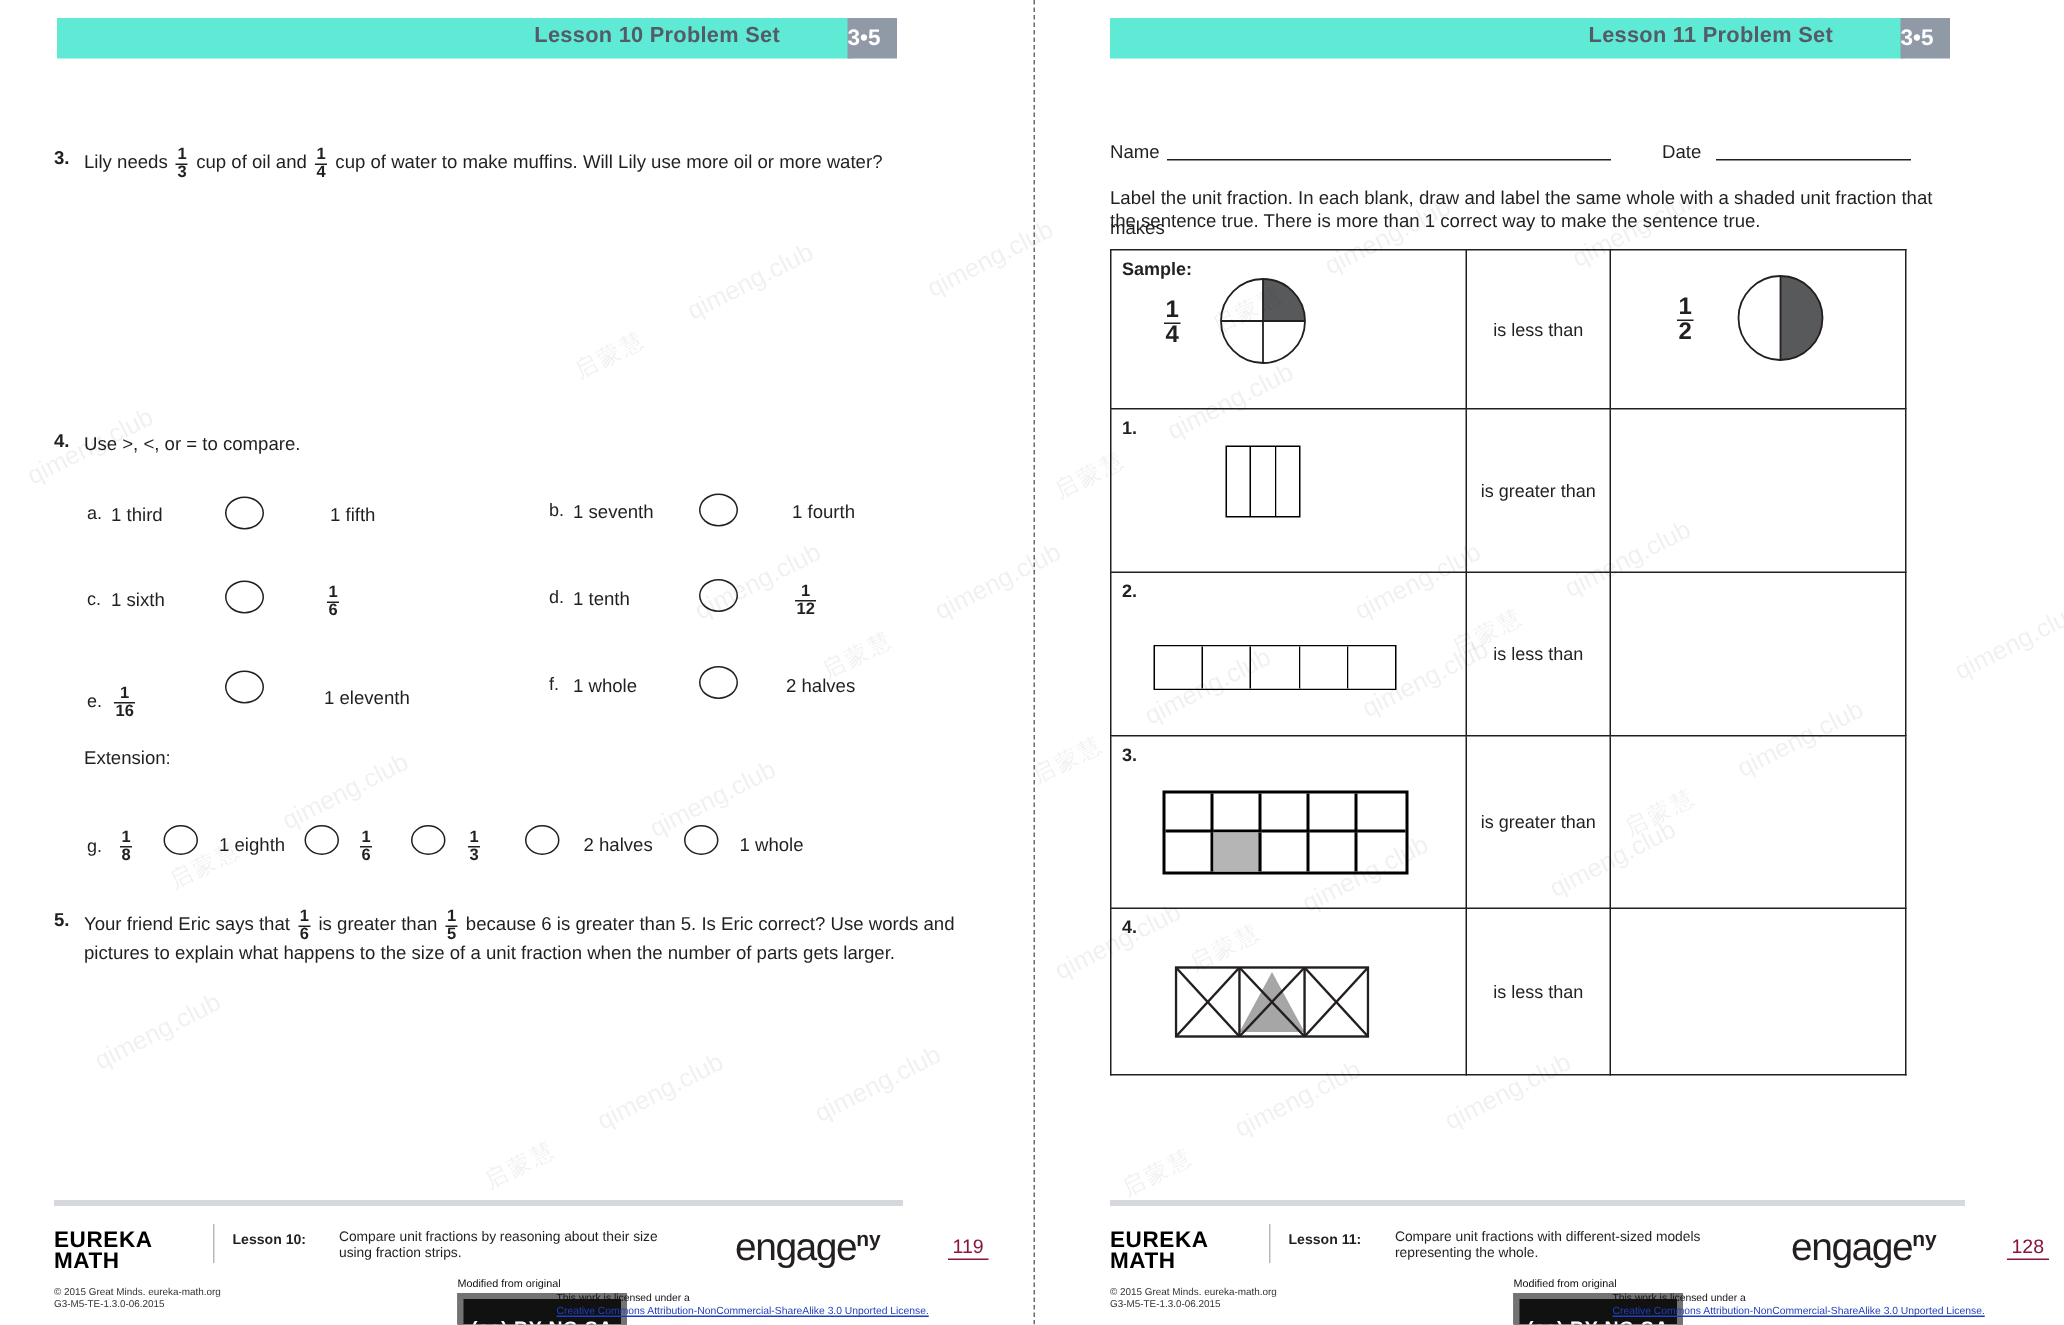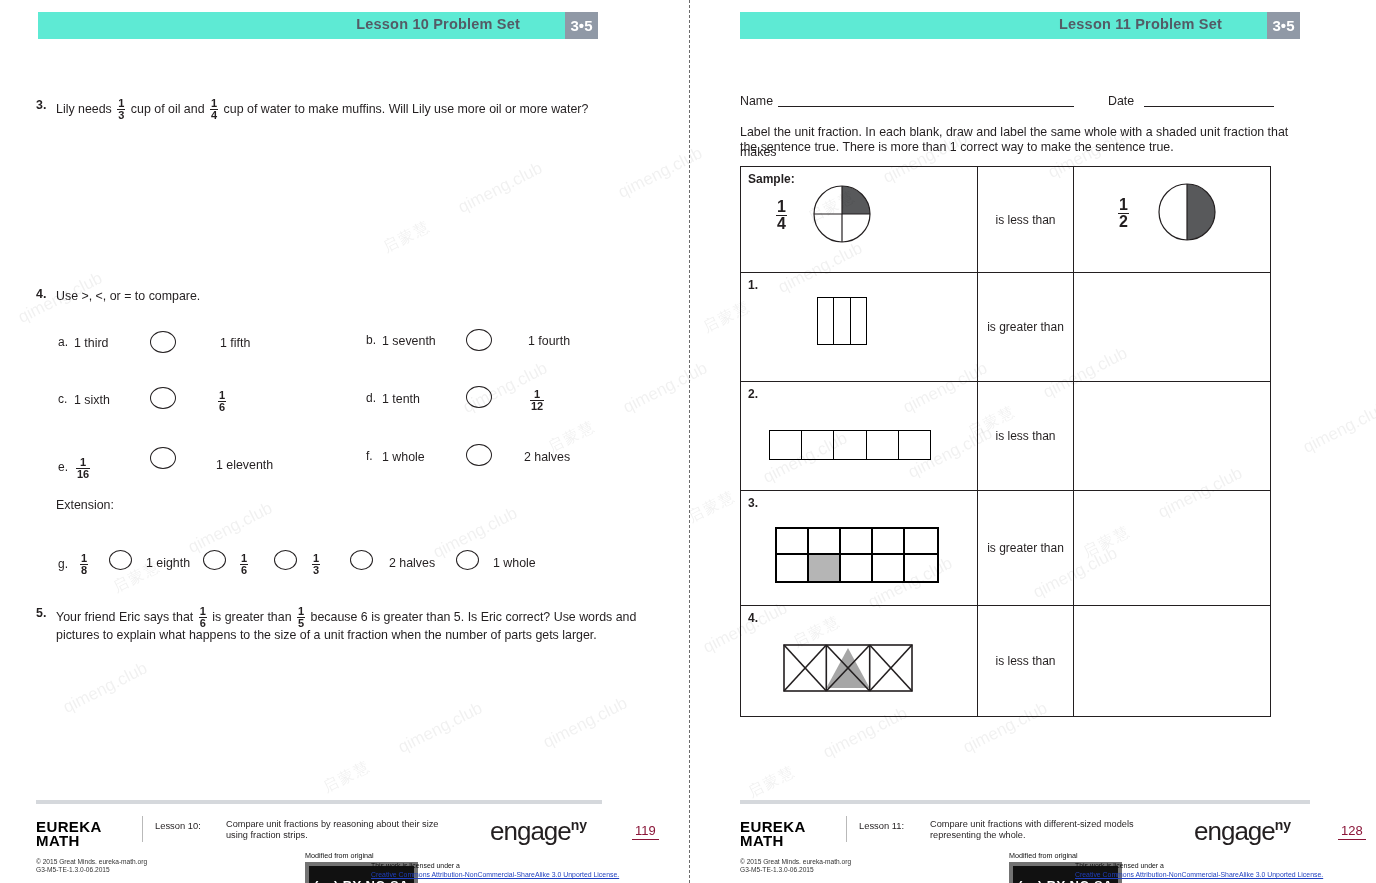--- a/index.html
+++ b/index.html
@@ -7,21 +7,21 @@
        font-family:"Liberation Sans",sans-serif;color:#231f20;}
   .page{position:absolute;top:0;height:883px;width:670px;}
   .page.left{left:0;}
   .page.right{left:706px;}
 
   
   .banner{position:absolute;top:12px;height:27px;background:#5eead4;}
   .banner .ttl{position:absolute;right:48px;top:4px;font-size:14.5px;font-weight:bold;
                color:#545b66;letter-spacing:.2px;white-space:nowrap;}
   .badge{position:absolute;top:12px;width:33px;height:27px;background:#9099a6;
-         color:#fff;font-weight:bold;font-size:15px;text-align:center;line-height:27px;}
+         color:#fff;font-weight:bold;font-size:15px;line-height:27px;}
 
   
   .t{position:absolute;font-size:12.4px;line-height:19px;white-space:nowrap;}
   .tw{position:absolute;font-size:12.4px;line-height:20px;}
   .num{position:absolute;font-size:12.4px;font-weight:bold;}
   .lbl{position:absolute;font-size:12px;}
 
   
   .frac{display:inline-block;vertical-align:-0.55em;text-align:center;line-height:1;
         font-size:11px;font-weight:bold;margin:0 2px;}
@@ -53,21 +53,21 @@
   .grid2{position:absolute;display:grid;border:2px solid #000;background:#fff;}
   .grid2 div{border-right:2px solid #000;border-bottom:2px solid #000;}
   .grid2 div.nr{border-right:none;}
   .grid2 div.nb{border-bottom:none;}
 
   
   .footrule{position:absolute;height:4px;background:#d5d8dc;}
   .eureka{position:absolute;font-size:15px;font-weight:bold;line-height:14px;
           letter-spacing:.4px;color:#000;}
   .vline{position:absolute;width:1px;background:#b9b9b9;}
-  .lessonlabel{position:absolute;font-size:9.4px;font-weight:normal;}
+  .lessonlabel{position:absolute;font-size:9.4px;font-weight:bold;}
   .lessondesc{position:absolute;font-size:9.2px;line-height:11px;width:235px;}
   .engage{position:absolute;font-size:26px;letter-spacing:-1px;color:#231f20;}
   .engage sup{font-size:14px;font-weight:bold;letter-spacing:0;}
   .pageno{position:absolute;font-size:13px;color:#8a1538;border-bottom:1px solid #8a1538;
           padding:0 3px 1px;}
   .copy{position:absolute;font-size:6.6px;line-height:8.4px;color:#333;}
   .modif{position:absolute;font-size:7.2px;font-weight:normal;color:#111;}
   .ccbox{position:absolute;background:#111;color:#fff;font-size:13px;font-weight:bold;
          padding:12px 5px;letter-spacing:.4px;border:4px solid #737373;}
   .cctext{position:absolute;font-size:6.9px;line-height:9px;color:#111;}

